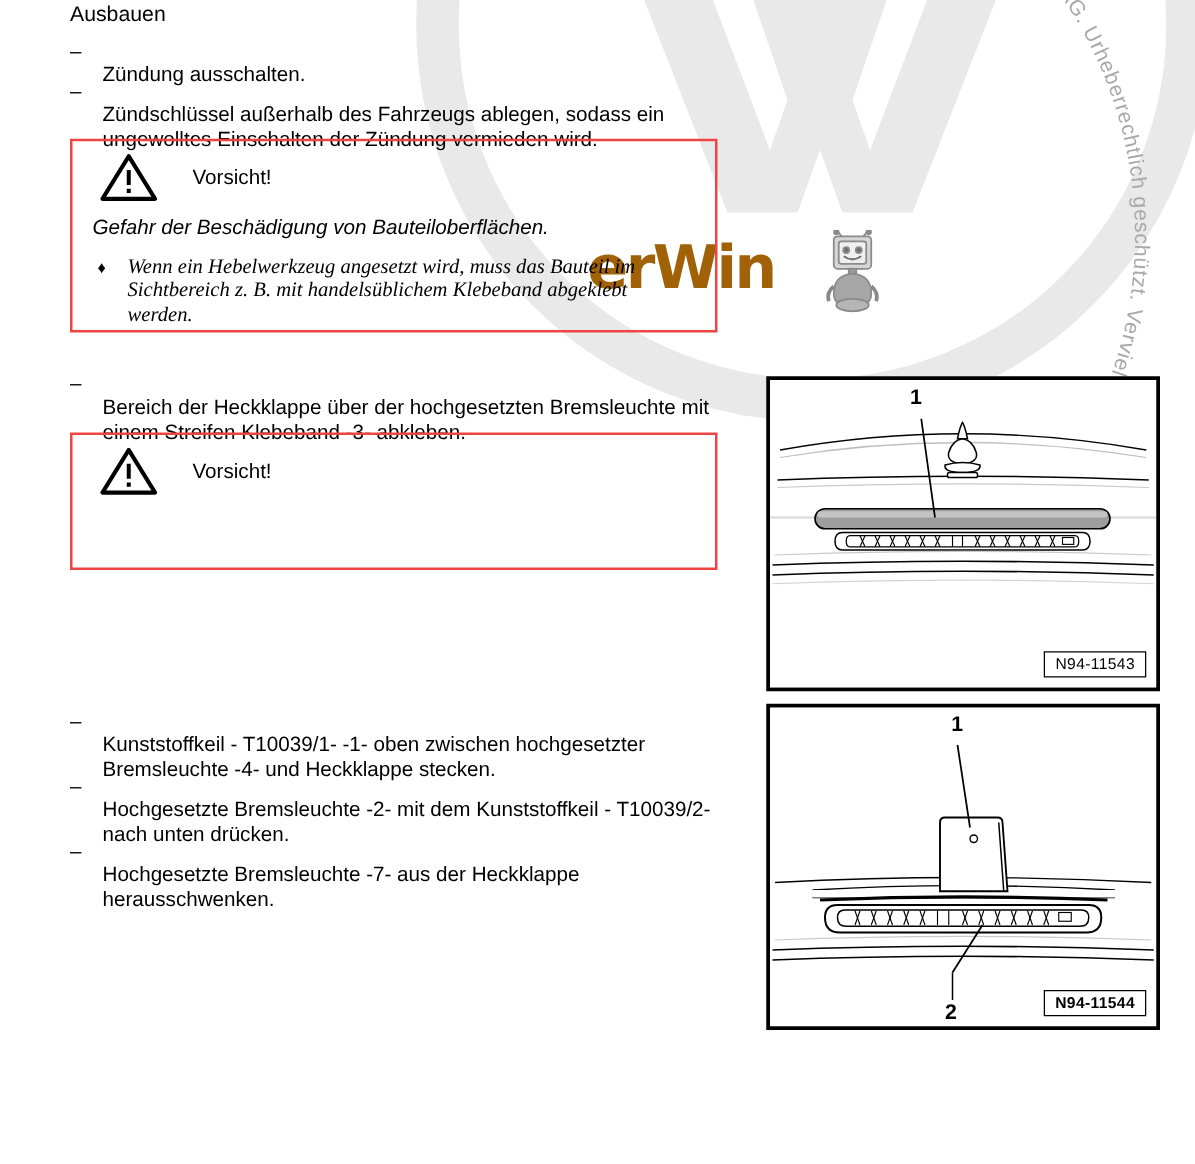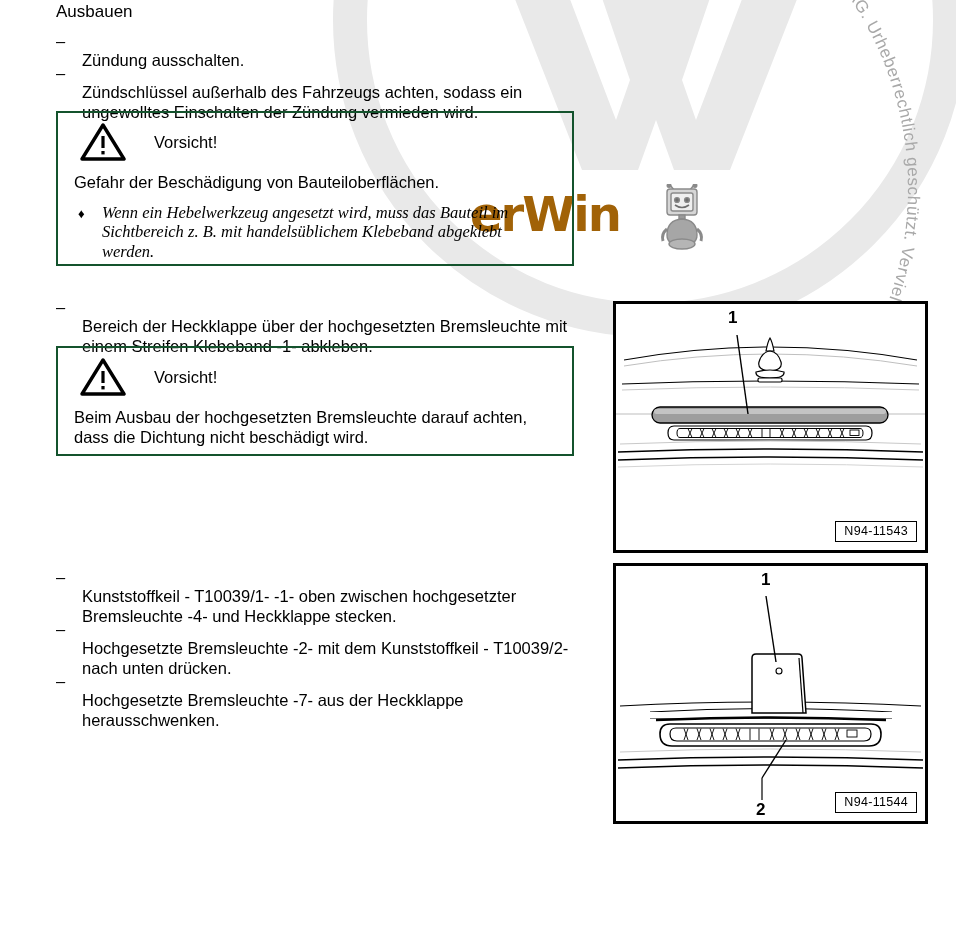--- a/index.html
+++ b/index.html
@@ -101,41 +101,42 @@
     text-align: left;
   }
   .dash-item .txt {
     flex: 1 1 auto;
     margin-top: 19px;
   }
 
   
   .caution {
     position: absolute;
-    border: 2px solid #14532d;
+    border: 2px solid #ef4444;
     background: transparent;
     box-sizing: border-box;
   }
   .caution-head {
     display: flex;
     align-items: center;
     padding: 10px 0 0 22px;
   }
   .tri {
     width: 46px;
     height: 38px;
     flex: 0 0 46px;
   }
   .caution-title {
     font-size: 16.5px;
     margin-left: 28px;
   }
   .caution-body {
     padding: 12px 16px 0 16px;
     font-size: 16.5px;
+    font-style: italic;
     line-height: 19.5px;
   }
   .caution-bullets {
     padding: 10px 16px 0 20px;
   }
   .bullet-item {
     display: flex;
     font-size: 16.5px;
     font-style: italic;
     line-height: 19.5px;
@@ -227,21 +228,21 @@
 
     <div class="heading">Ausbauen</div>
 
     <div class="dash-item" style="left:56px; top:32px; width:520px;">
       <span class="dash">–</span>
       <span class="txt">Zündung ausschalten.</span>
     </div>
 
     <div class="dash-item" style="left:56px; top:64px; width:520px;">
       <span class="dash">–</span>
-      <span class="txt">Zündschlüssel außerhalb des Fahrzeugs achten, sodass ein ungewolltes Einschalten der Zündung vermieden wird.</span>
+      <span class="txt">Zündschlüssel außerhalb des Fahrzeugs ablegen, sodass ein ungewolltes Einschalten der Zündung vermieden wird.</span>
     </div>
 
     <div class="caution" style="left:56px; top:111px; width:518px; height:155px;">
       <div class="caution-head">
         <svg class="tri" viewBox="0 0 46 38">
           <path d="M23 2 L44 36 L2 36 Z" fill="none" stroke="#000" stroke-width="3.4" stroke-linejoin="round"></path>
           <rect x="21.4" y="13" width="3.2" height="12" fill="#000"></rect>
           <rect x="21.4" y="28" width="3.2" height="3.4" fill="#000"></rect>
         </svg>
         <span class="caution-title">Vorsicht!</span>
@@ -250,33 +251,32 @@
       <div class="caution-bullets">
         <div class="bullet-item">
           <span class="bul">♦</span>
           <span class="btxt">Wenn ein Hebelwerkzeug angesetzt wird, muss das Bauteil im Sichtbereich z. B. mit handelsüblichem Klebeband abgeklebt werden.</span>
         </div>
       </div>
     </div>
 
     <div class="dash-item" style="left:56px; top:298px; width:520px;">
       <span class="dash">–</span>
-      <span class="txt">Bereich der Heckklappe über der hochgesetzten Bremsleuchte mit einem Streifen Klebeband -1- abkleben.</span>
+      <span class="txt">Bereich der Heckklappe über der hochgesetzten Bremsleuchte mit einem Streifen Klebeband -3- abkleben.</span>
     </div>
 
     <div class="caution" style="left:56px; top:346px; width:518px; height:110px;">
       <div class="caution-head">
         <svg class="tri" viewBox="0 0 46 38">
           <path d="M23 2 L44 36 L2 36 Z" fill="none" stroke="#000" stroke-width="3.4" stroke-linejoin="round"></path>
           <rect x="21.4" y="13" width="3.2" height="12" fill="#000"></rect>
           <rect x="21.4" y="28" width="3.2" height="3.4" fill="#000"></rect>
         </svg>
         <span class="caution-title">Vorsicht!</span>
       </div>
-      <div class="caution-body">Beim Ausbau der hochgesetzten Bremsleuchte darauf achten, dass die Dichtung nicht beschädigt wird.</div>
     </div>
 
     <div class="dash-item" style="left:56px; top:568px; width:520px;">
       <span class="dash">–</span>
       <span class="txt">Kunststoffkeil - T10039/1- -1- oben zwischen hochgesetzter Bremsleuchte -4- und Heckklappe stecken.</span>
     </div>
     <div class="dash-item" style="left:56px; top:620px; width:520px;">
       <span class="dash">–</span>
       <span class="txt">Hochgesetzte Bremsleuchte -2- mit dem Kunststoffkeil - T10039/2- nach unten drücken.</span>
     </div>
@@ -408,17 +408,17 @@
         <path d="M2 194 Q154 188 307 194" fill="none" stroke="#000" stroke-width="1.3"></path>
         <path d="M2 202 Q154 196 307 202" fill="none" stroke="#000" stroke-width="1.3"></path>
 
         <line x1="150" y1="30" x2="160" y2="96" stroke="#000" stroke-width="1.4"></line>
 
         <line x1="170" y1="174" x2="146" y2="212" stroke="#000" stroke-width="1.4"></line>
         <line x1="146" y1="212" x2="146" y2="234" stroke="#000" stroke-width="1.2"></line>
       </svg>
       <div class="fig-num" style="left:145px; top:4px;">1</div>
       <div class="fig-num" style="left:140px; top:234px;">2</div>
-      <div class="fig-id" style="right:8px; bottom:8px;">N94-11544</div>
+      <div class="fig-id" style="right:8px; bottom:8px;font-weight:bold;">N94-11544</div>
     </div>
 
   </div>
 </div>
 
 </body></html>

